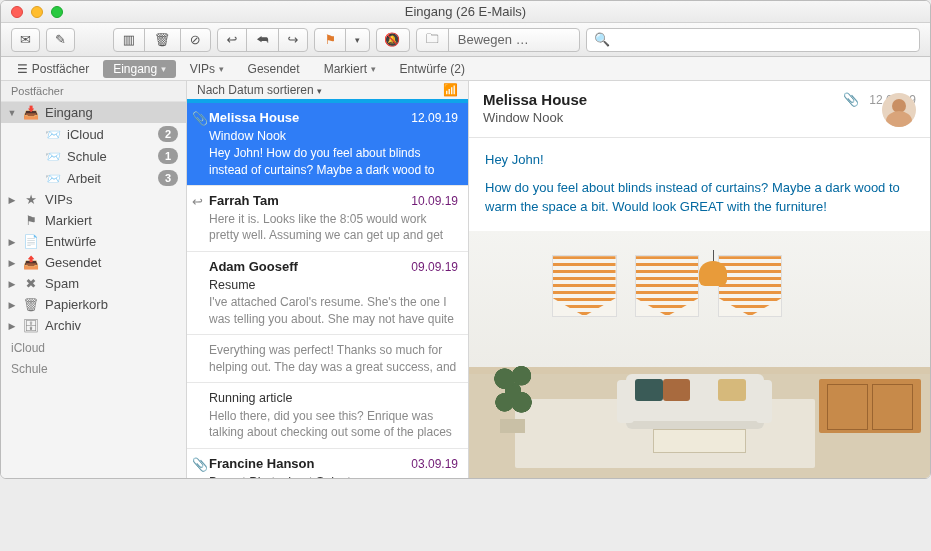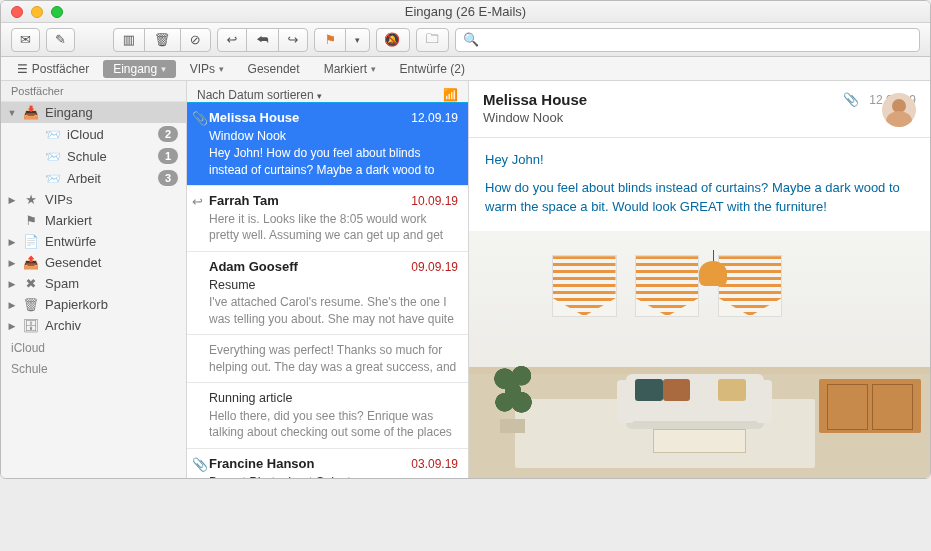--- a/index.html
+++ b/index.html
@@ -112,36 +112,36 @@
 
   .msglist {
     width: 282px;
     border-right: 1px solid #d6d6d6;
     display: flex; flex-direction: column;
     min-height: 0;
   }
   .msglist-header {
     height: 22px;
     background: #f4f4f4;
-    border-bottom: 1px solid #0ea5e9;
-    display: flex; align-items: flex-end; justify-content: space-between;
+    border-bottom: 4px solid #0ea5e9;
+    display: flex; align-items: center; justify-content: space-between;
     padding: 0 10px; font-size: 12px; color: #555;
   }
   .msglist-header .chev { font-size: 9px; }
   .wifi { color: #888; }
   .messages { flex: 1; overflow-y: auto; }
   .msg {
     padding: 6px 10px 8px 22px;
     border-bottom: 1px solid #e7e7e7;
     position: relative;
     line-height: 1.35;
   }
   .msg .line1 { display: flex; justify-content: space-between; align-items: baseline; }
   .msg .from { font-weight: 700; font-size: 13px; color: #222; }
-  .msg .date { font-size: 12px; color: #b91c1c; }
+  .msg .date { font-size: 12px; color: #701a75; }
   .msg .subject { font-size: 12.5px; color: #333; margin-top: 1px; }
   .msg .preview { font-size: 12px; color: #8a8a8a; margin-top: 1px; max-height: 32px; overflow: hidden; }
   .msg .attach {
     position: absolute; left: 5px; top: 7px; color: #888; font-size: 13px;
   }
   .msg.selected { background: #2f7df6; color: #fff; }
   .msg.selected .from, .msg.selected .subject, .msg.selected .preview, .msg.selected .date, .msg.selected .attach { color: #fff; }
 
   .reader {
     flex: 1; display: flex; flex-direction: column; min-width: 0;
@@ -268,20 +268,23 @@
           <span class="icon" style="font-size:9px">▾</span>
         </div>
     </div>
     <div class="tbtn">
         <span class="icon">🔕</span>
       </div>
     <div class="tbtn-group">
       <div class="seg">
           <span class="icon">🗀</span>
         </div>
+      <div class="seg tlong">
+          <span>Bewegen …</span>
+        </div>
     </div>
     <div class="tsearch">
       <span class="icon" style="color:#aaa">🔍</span>
       <input placeholder="Suchen" style="">
     </div>
   </div>
 
   <div class="favbar">
       <div class="fav-item">
         <span>☰</span>

